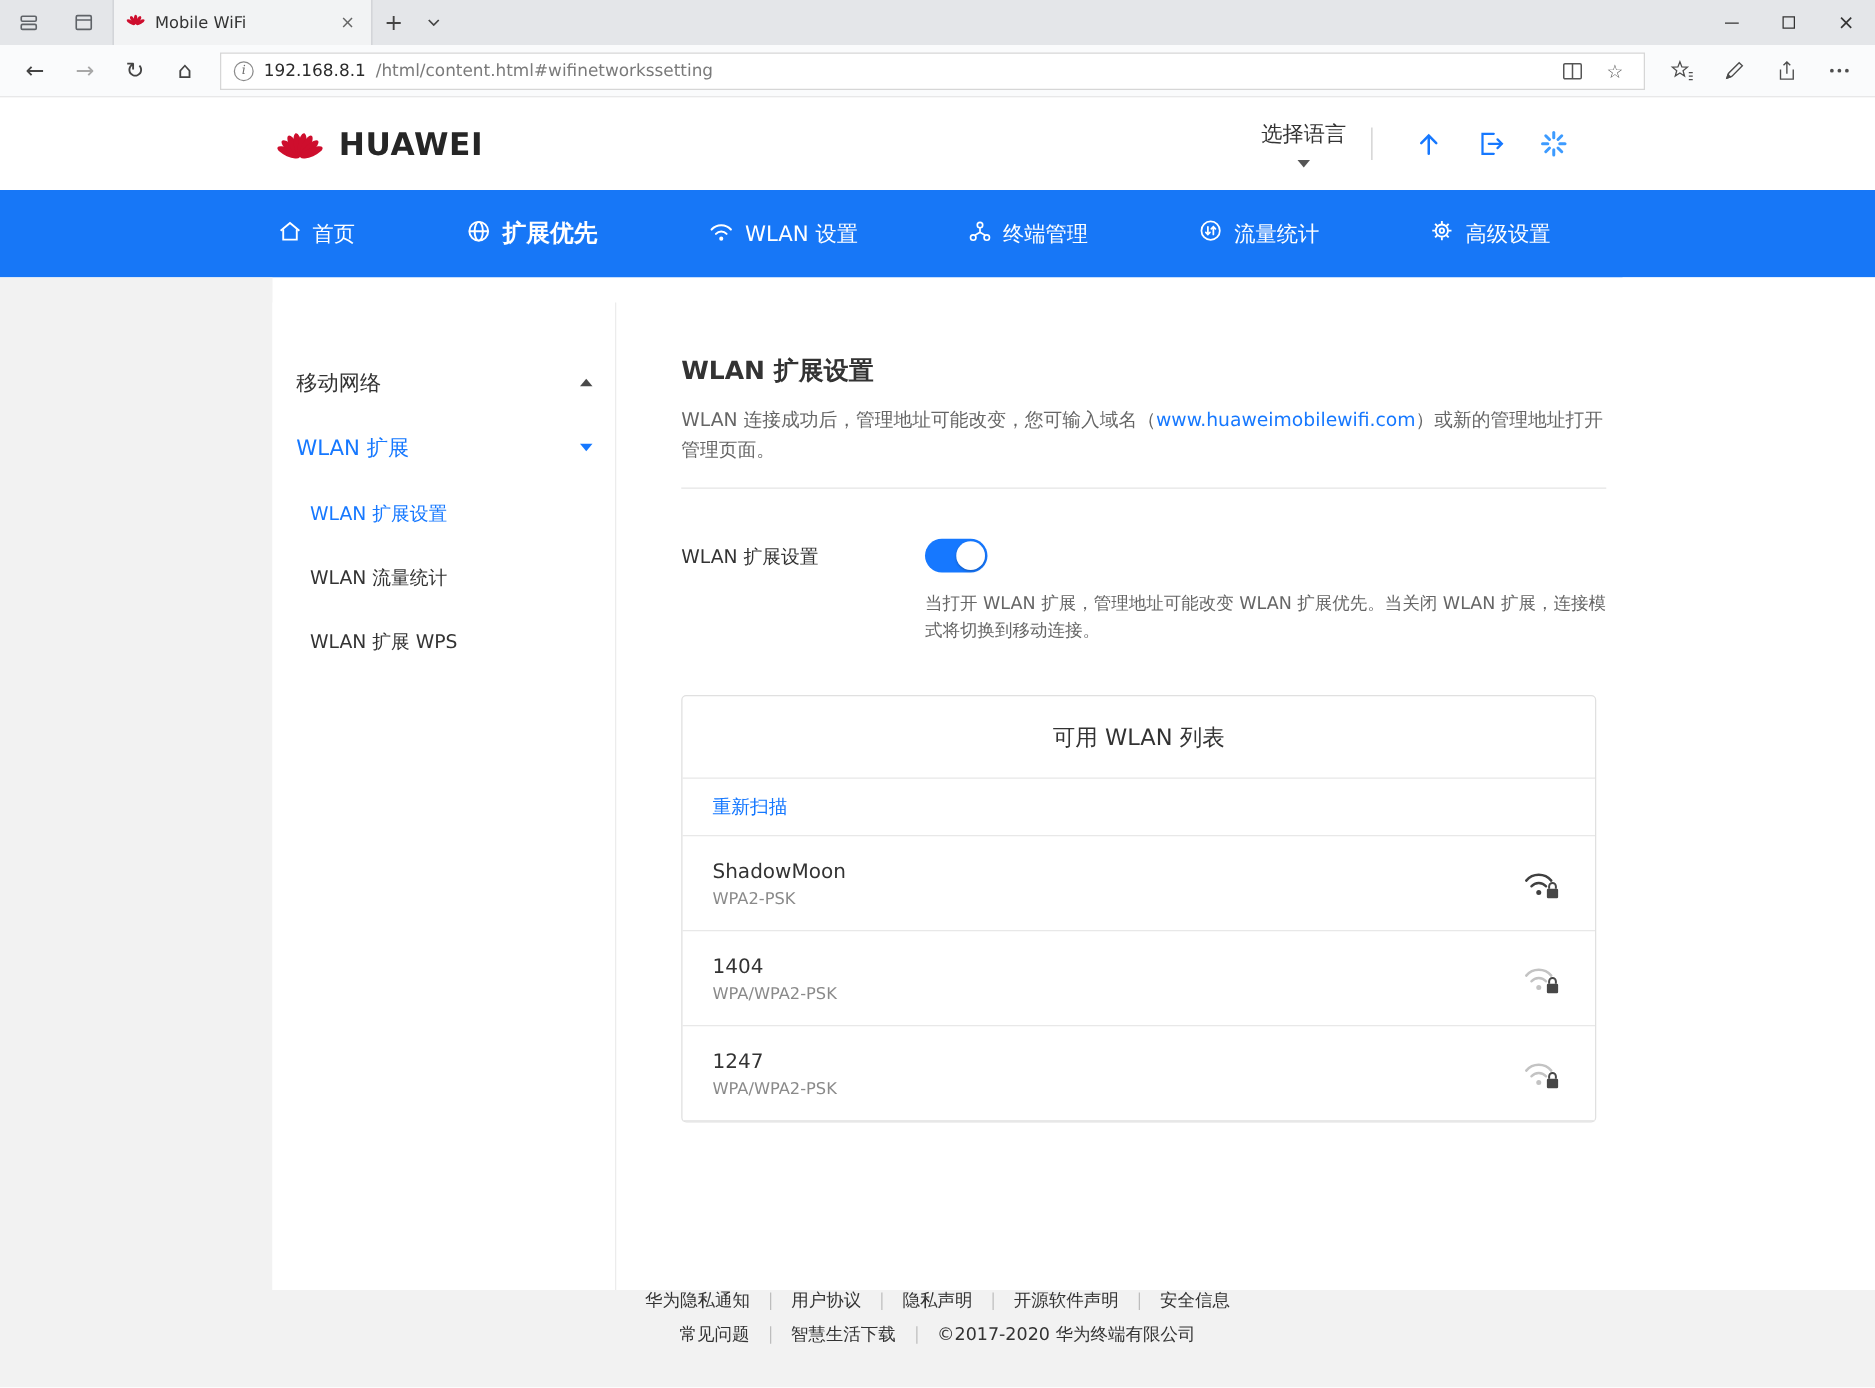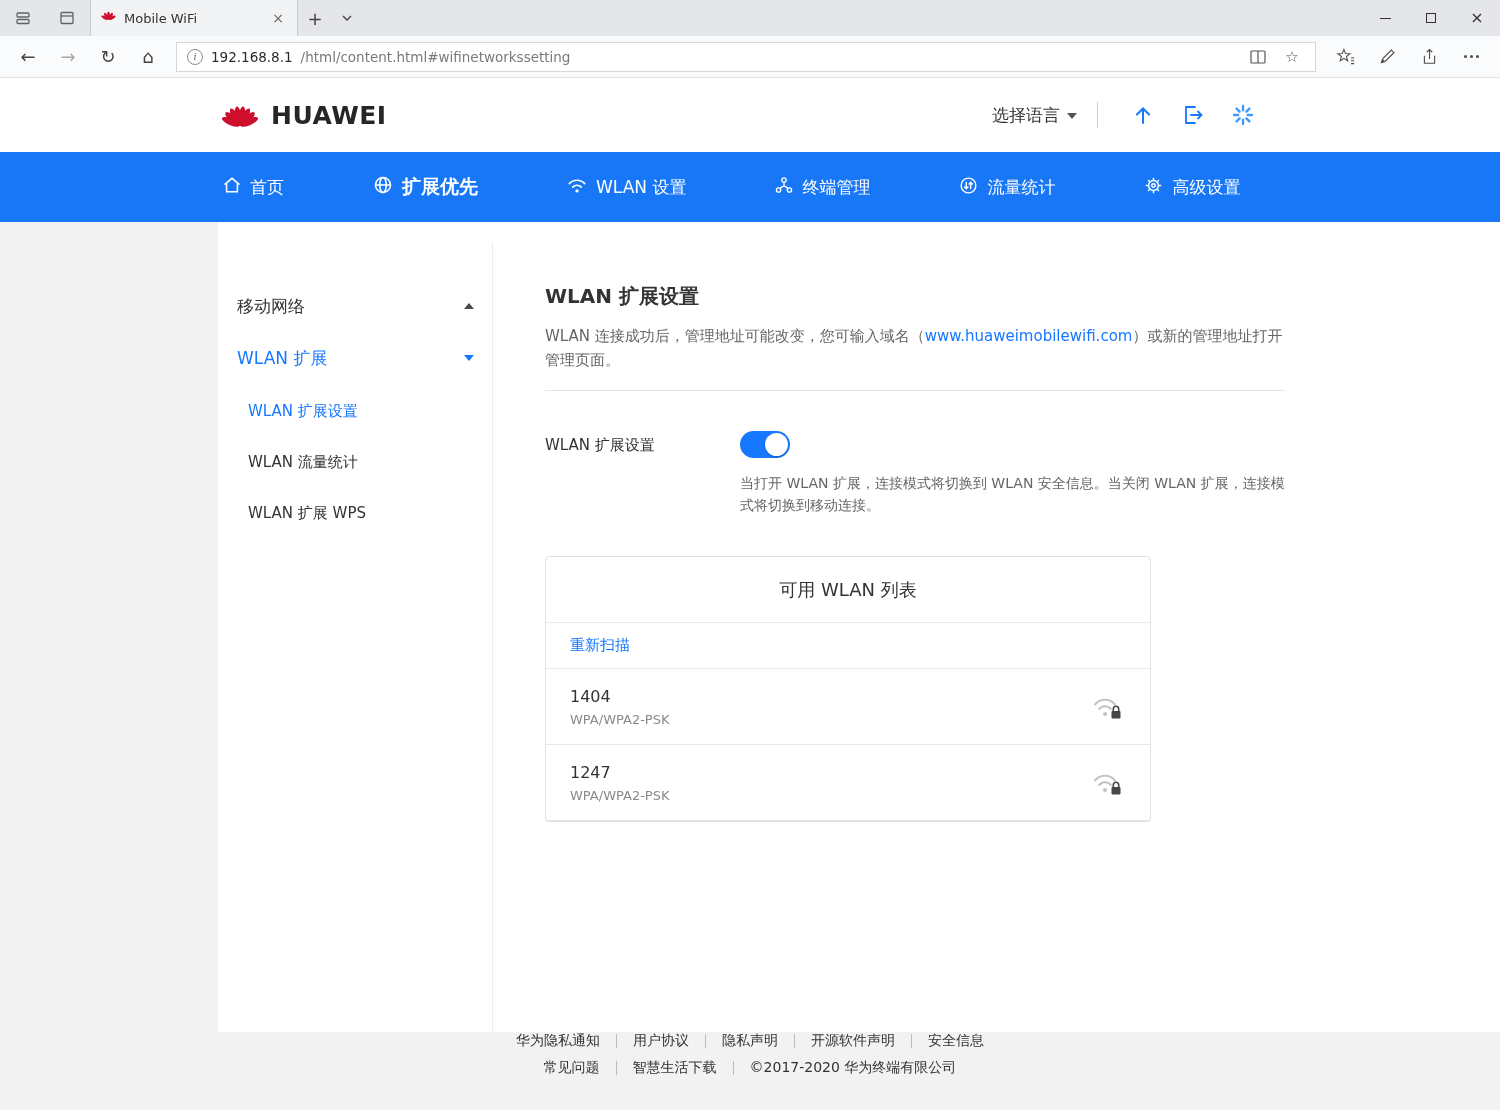--- a/index.html
+++ b/index.html
@@ -36,21 +36,21 @@
   .ab-right { display:flex; align-items:center; }
   .ab-btn { width:42px; height:34px; display:flex; align-items:center; justify-content:center; cursor:pointer; color:#4d4d4d; font-size:17px; }
   .dots { display:flex; gap:3px; }
   .dots i { width:3px; height:3px; border-radius:50%; background:#4d4d4d; }
 
   
   .site-header { height:74px; background:#fff; display:flex; align-items:center; padding-left:218px; padding-right:232px; flex-shrink:0; }
   .logo { display:flex; align-items:center; gap:9px; }
   .brand { font-size:25px; font-weight:bold; letter-spacing:0.5px; color:#262626; }
   .hdr-right { margin-left:auto; display:flex; align-items:center; }
-  .lang { display:flex; align-items:center; gap:7px; font-size:17px; color:#333; cursor:pointer; }
+  .lang { display:flex; align-items:center; gap:7px; font-size:17px; color:#333; cursor:pointer;flex-direction:column; }
   .caret-down { width:0; height:0; border-left:5px solid transparent; border-right:5px solid transparent; border-top:6px solid #555; margin-top:2px; }
   .hdr-divider { width:1px; height:26px; background:#ccc; margin:0 20px; }
   .hdr-icon { width:24px; height:24px; margin:0 13px; cursor:pointer; display:flex; align-items:center; justify-content:center; }
 
   
   .bluenav { height:70px; background:#1777F7; display:flex; align-items:center; padding-left:222px; gap:88px; flex-shrink:0; }
   .bn-item { display:flex; align-items:center; gap:8px; color:#fff; font-size:17px; cursor:pointer; white-space:nowrap; }
   .bn-item.active { font-size:19px; font-weight:bold; }
 
   
@@ -76,21 +76,21 @@
   .desc a { color:#1678FF; text-decoration:none; cursor:pointer; }
   .divider { width:740px; border-top:1px solid #e5e5e5; margin-top:18px; }
 
   .toggle-section { margin-top:40px; display:flex; }
   .toggle-label { width:195px; font-size:15px; color:#333; padding-top:5px; }
   .toggle-col { width:550px; }
   .switch { width:50px; height:27px; background:#1678FF; border-radius:14px; position:relative; cursor:pointer; }
   .switch .knob { position:absolute; top:2px; right:2px; width:23px; height:23px; background:#fff; border-radius:50%; box-shadow:0 1px 2px rgba(0,0,0,.25); }
   .toggle-help { margin-top:14px; font-size:14px; color:#666; line-height:22px; }
 
-  .list-card { margin-top:40px; width:606px; border:1px solid #e0e0e0; border-radius:4px; background:#fff; }
+  .list-card { margin-top:40px; width:732px; border:1px solid #e0e0e0; border-radius:4px; background:#fff; }
   .list-title { height:66px; display:flex; align-items:center; justify-content:center; font-size:18px; color:#333; border-bottom:1px solid #e8e8e8; }
   .rescan-row { height:46px; display:flex; align-items:center; padding-left:24px; border-bottom:1px solid #e8e8e8; }
   .blue-link { color:#1678FF; font-size:15px; text-decoration:none; cursor:pointer; }
   .net-row { height:76px; display:flex; align-items:center; justify-content:space-between; padding:0 28px 0 24px; border-bottom:1px solid #e8e8e8; cursor:pointer; }
   .ssid { font-size:16px; color:#333; margin-bottom:6px; }
   .sec { font-size:13px; color:#8a8a8a; }
   .net-row.strong .arcs { stroke:#404040; }
   .net-row.strong .dot { fill:#404040; }
   .net-row.weak .arcs { stroke:#c3c3c3; }
   .net-row.weak .dot { fill:#c3c3c3; }
@@ -363,30 +363,45 @@
         <div class="page-title">WLAN 扩展设置</div>
         <p class="desc"><span>WLAN 连接成功后，管理地址可能改变，您可输入域名（</span><a>www.huaweimobilewifi.com</a><span>）或新的管理地址打开管理页面。</span></p>
         <div class="divider"></div>
 
         <div class="toggle-section">
           <div class="toggle-label">WLAN 扩展设置</div>
           <div class="toggle-col">
             <div class="switch">
                 <span class="knob"></span>
               </div>
-            <p class="toggle-help">当打开 WLAN 扩展，连接模式将切换到 WLAN 安全信息。当关闭 WLAN 扩展，连接模式将切换到移动连接。</p>
+            <p class="toggle-help">当打开 WLAN 扩展，管理地址可能改变 WLAN 扩展优先。当关闭 WLAN 扩展，连接模式将切换到移动连接。</p>
           </div>
         </div>
 
         <div class="list-card">
           <div class="list-title">可用 WLAN 列表</div>
           <div class="rescan-row">
             <a class="blue-link">重新扫描</a>
           </div>
 
+          <div class="net-row strong">
+            <div>
+              <div class="ssid">ShadowMoon</div>
+              <div class="sec">WPA2-PSK</div>
+            </div>
+            <svg class="wifi" width="30" height="26" viewBox="0 0 30 26">
+                <g class="arcs" fill="none" stroke-width="2" stroke-linecap="round">
+                  <path d="M3 10.5 A 13 13 0 0 1 23 10.5"></path>
+                  <path d="M7.2 15 A 7.6 7.6 0 0 1 18.8 15"></path>
+                </g>
+                <circle class="dot" cx="13" cy="20" r="2"></circle>
+                <rect class="lockbody" x="19.5" y="17" width="9" height="7.5" rx="1"></rect>
+                <path class="lockarc" d="M21.3 17 v-2 a2.7 2.7 0 0 1 5.4 0 v2" stroke-width="1.6"></path>
+              </svg>
+          </div>
 
           <div class="net-row weak">
             <div>
               <div class="ssid">1404</div>
               <div class="sec">WPA/WPA2-PSK</div>
             </div>
             <svg class="wifi" width="30" height="26" viewBox="0 0 30 26">
                 <g class="arcs" fill="none" stroke-width="2" stroke-linecap="round">
                   <path d="M3 10.5 A 13 13 0 0 1 23 10.5"></path>
                   <path d="M7.2 15 A 7.6 7.6 0 0 1 18.8 15"></path>

